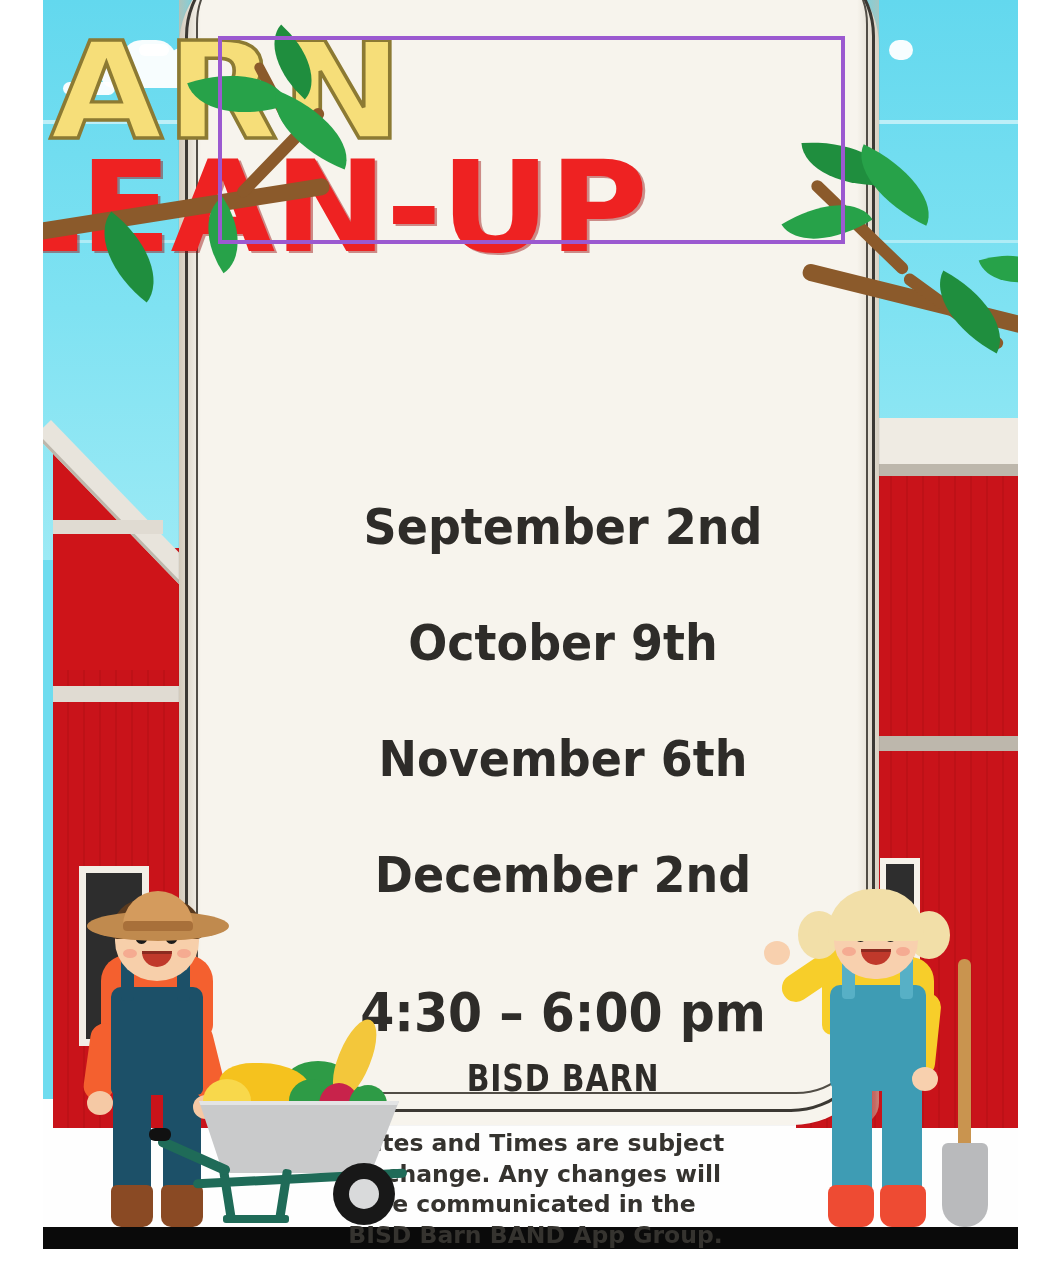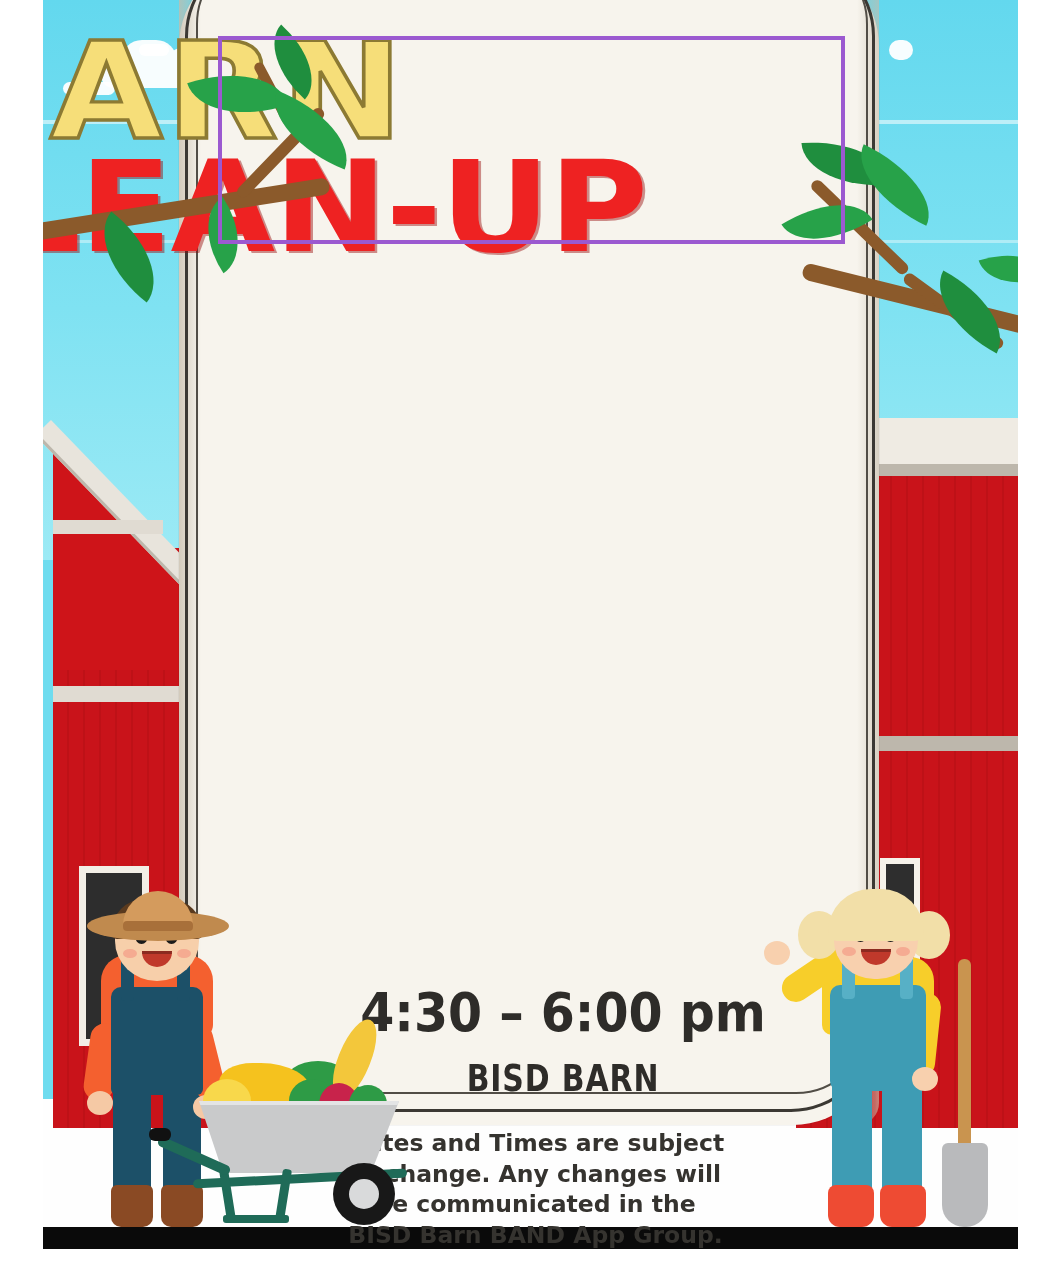--- a/index.html
+++ b/index.html
@@ -418,20 +418,26 @@
     <div class="leaf" style="left:744px; top:200px; width:80px; height:44px; transform:rotate(-32deg); z-index:31;"></div>
     <div class="leaf dark" style="left:884px; top:288px; width:86px; height:48px; transform:rotate(28deg); z-index:31;"></div>
     <div class="leaf" style="left:940px; top:250px; width:62px; height:38px; transform:rotate(-18deg); z-index:31;"></div>
 
     <div class="headline">
       <div class="title-barn">BARN</div>
       <div class="title-cleanup">CLEAN-UP</div>
     </div>
 
 
+    <div class="dates">
+      <div class="date-line">September 2nd</div>
+      <div class="date-line">October 9th</div>
+      <div class="date-line">November 6th</div>
+      <div class="date-line">December 2nd</div>
+    </div>
 
     <div class="time">4:30 – 6:00 pm</div>
     <div class="venue">BISD BARN</div>
 
     <div class="disclaimer">Dates and Times are subject to change. Any changes will be communicated in the BISD Barn BAND App Group.</div>
 
     <div class="kid boy">
       <div class="boy-leg l"></div>
       <div class="boy-leg r"></div>
       <div class="boy-boot l"></div>

